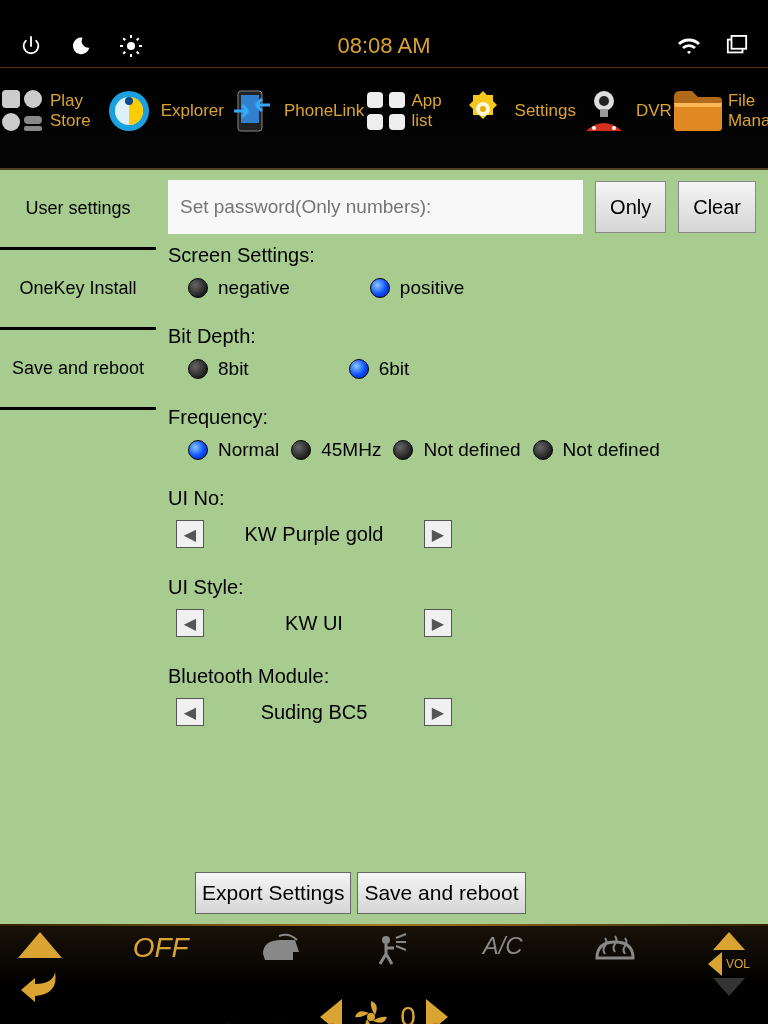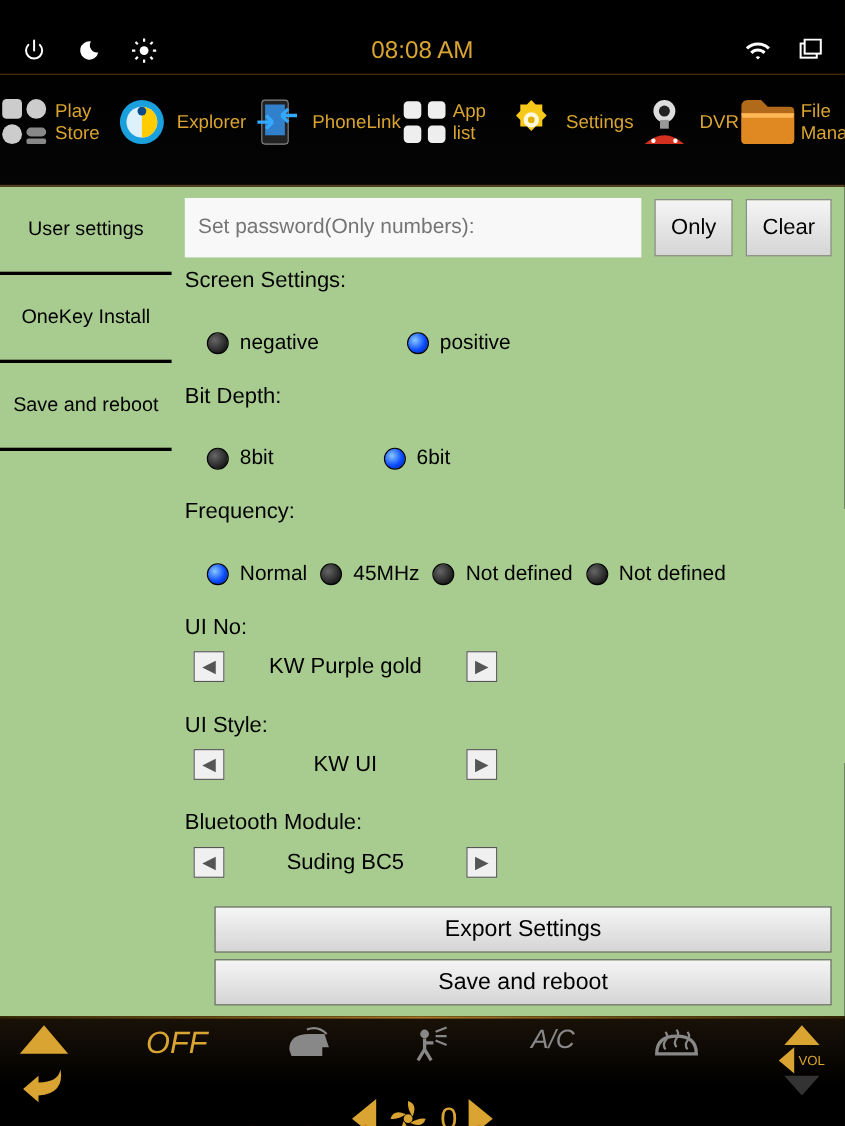--- a/index.html
+++ b/index.html
@@ -26,30 +26,30 @@
   
   .content { flex: 1; padding: 10px 12px 0 12px; display:flex; flex-direction:column; }
   
   
   .pw-row { display:flex; gap:12px; align-items:center; }
   .pw-input { flex:1; height: 54px; background:#f8f8f8; border:none; font-size:19px; color:#888; padding: 0 12px; }
   .btn { height:52px; padding: 0 14px; background: linear-gradient(#f5f5f5,#d5d5d5); border:1px solid #888; font-size:20px; color:#000; }
   
   .section-label { font-size: 20px; color:#000; margin: 10px 0; }
   .radio-row { display:flex; gap: 20px; align-items:center; margin-left:20px; margin-bottom:16px; flex-wrap:wrap;}
-  .radio { display:flex; align-items:center; gap:10px;margin-top:24px; }
+  .radio { display:flex; align-items:center; gap:10px; }
   .radio-dot { width:20px; height:20px; border-radius:50%; background: radial-gradient(circle at 35% 35%, #666, #000); border:1px solid #000; }
   .radio-dot.sel { background: radial-gradient(circle at 35% 35%, #88c8ff, #0a4cff 55%, #002080); }
   .radio-label { font-size:19px; color:#000; }
   
   .spinner-row { display:flex; align-items:center; gap: 20px; margin-left:8px; margin-bottom: 18px;}
   .sp-btn { width:28px; height:28px; background:#f0f0f0; border:1px solid #555; display:flex; align-items:center; justify-content:center; font-size:16px; color:#555; }
   .sp-val { min-width:180px; text-align:center; font-size:20px; color:#000; }
   
-  .footer-buttons { margin-top:auto; margin-bottom:10px; display:flex; flex-direction:column; gap:6px;padding-left:27px; }
+  .footer-buttons { margin-top:auto; margin-bottom:10px; display:flex; flex-direction:row; gap:6px;padding-left:27px; }
   .wide-btn { height:42px; background: linear-gradient(#f5f5f5,#d5d5d5); border:1px solid #666; font-size:21px; color:#000; }
   
   
   .bottom-bar { height: 124px; background: linear-gradient(#1a1208,#000 50%,#000); position:relative; color:#aaa;}
   .bottom-top-edge { height:2px; background: linear-gradient(90deg,#332200,#aa7722 50%,#332200);}
   .bottom-row1 { display:flex; align-items:flex-start; justify-content:space-between; padding: 6px 18px 0 18px; }
   .bb-item { display:flex; align-items:center; justify-content:center; }
   .off-label { color:#d9a431; font-size:28px; font-style:italic; }
   .ac-label { color:#888; font-size:24px; font-style:italic; }
   .bottom-row2 { display:flex; align-items:center; justify-content:center; gap:10px; margin-top:-4px;}

